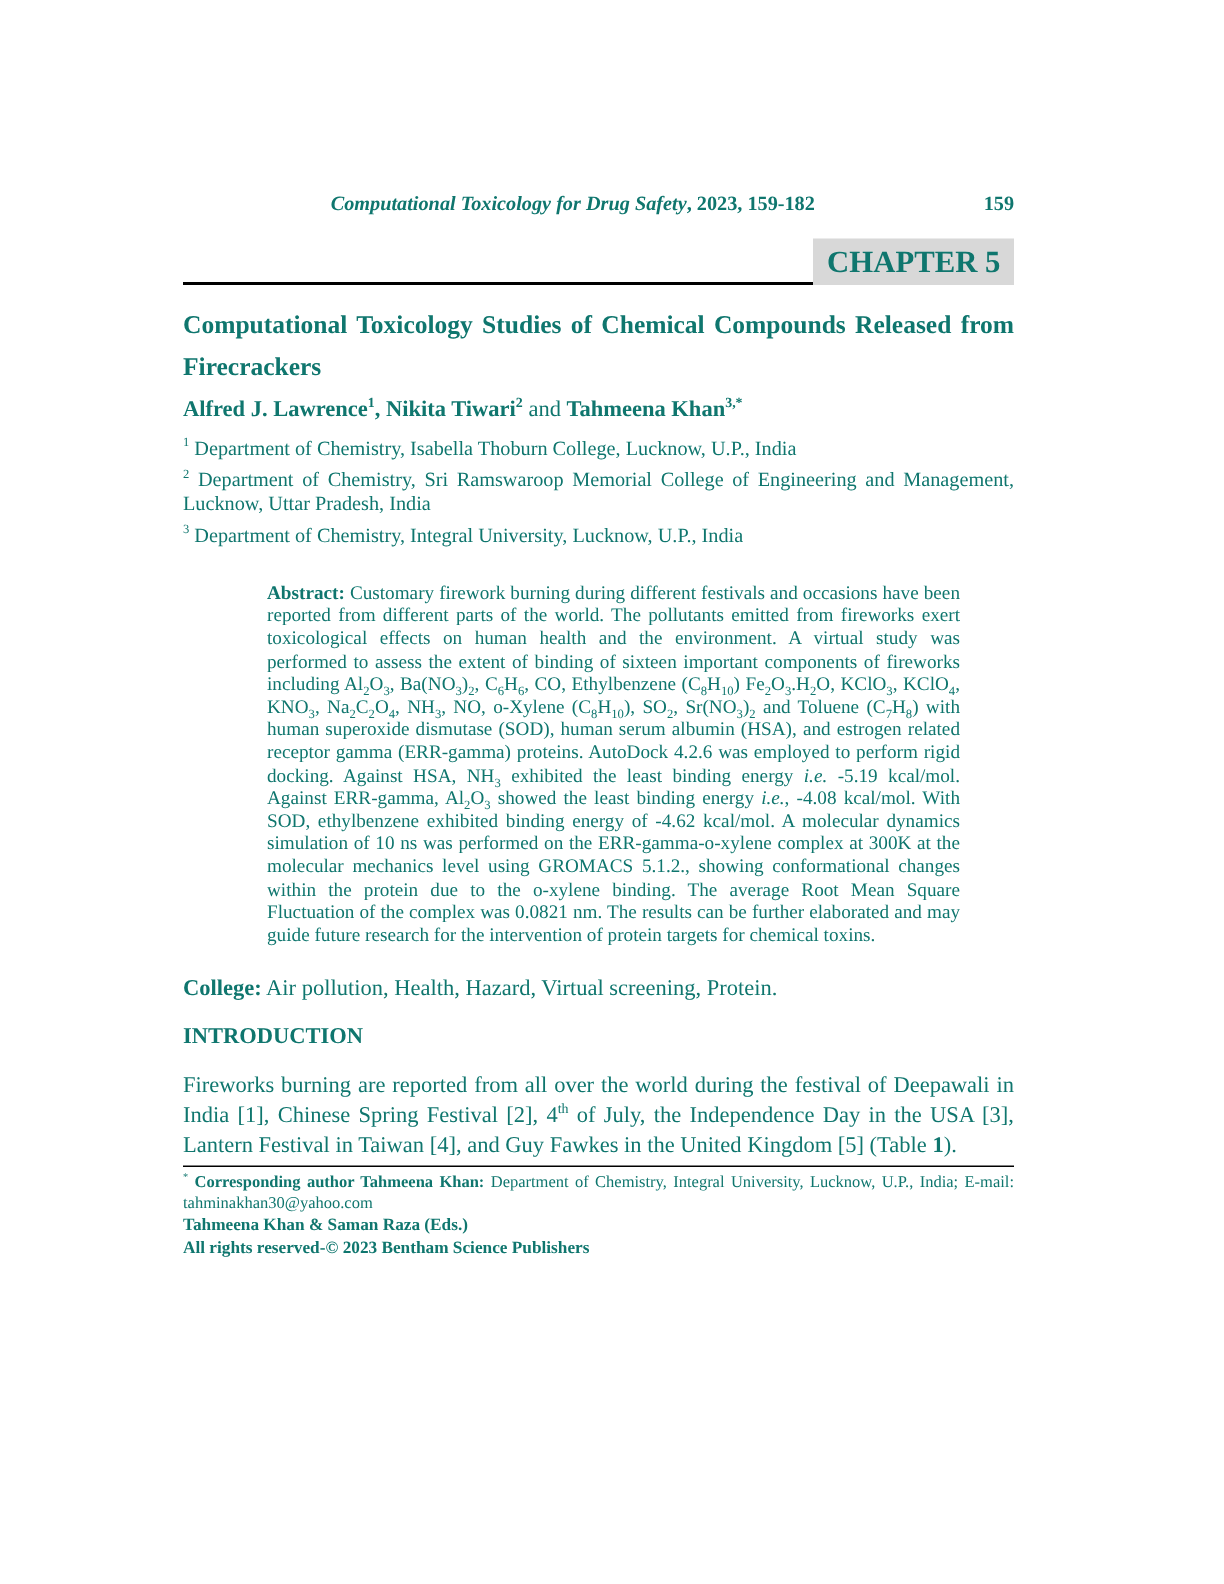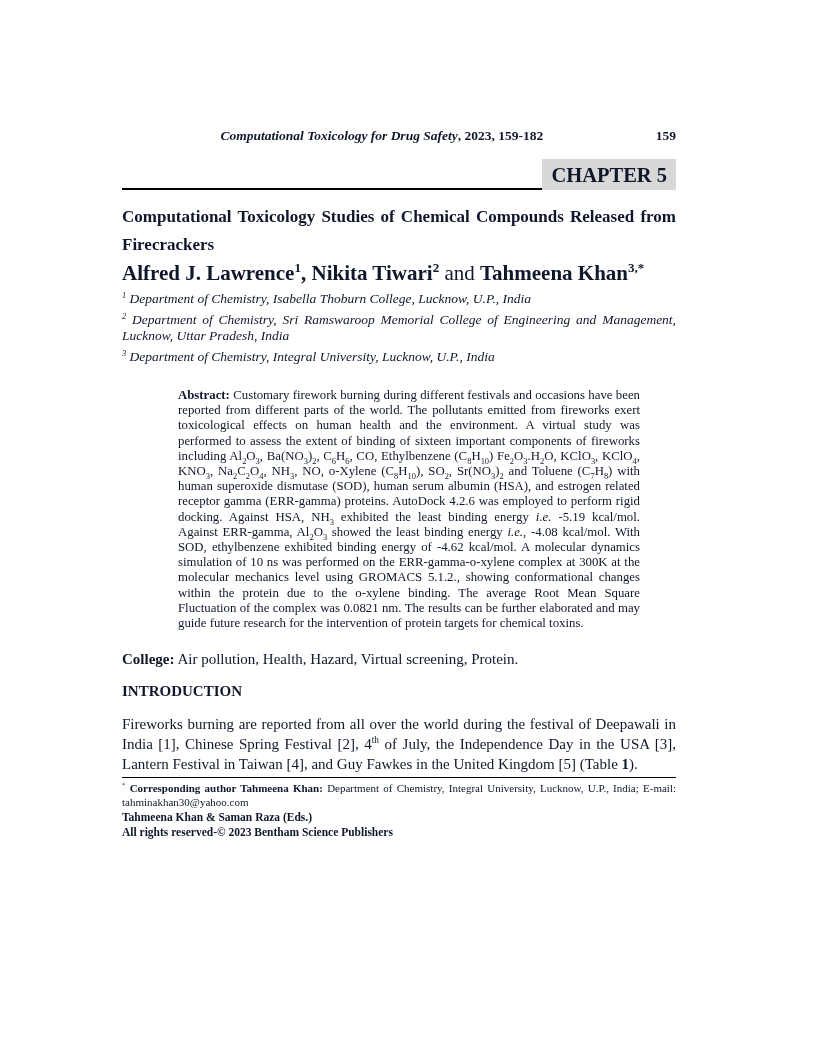--- a/index.html
+++ b/index.html
@@ -1,21 +1,21 @@
 <!DOCTYPE html>
 <html><head>
 <meta charset="utf-8">
 <style>
   html, body { margin: 0; padding: 0; background: #ffffff; }
   .page {
     position: relative;
     width: 816px;
     height: 1056px;
     background: #ffffff;
-    color: #0f172a;
+    color: #0f766e;
     font-family: "Liberation Serif", serif;
     overflow: hidden;
   }
   .content {
     position: absolute;
     left: 122px;
     top: 128px;
     width: 554px;
   }
   
@@ -49,28 +49,27 @@
   
   .title {
     margin: 13px 0 0 0;
     font-size: 17px;
     font-weight: bold;
     line-height: 28px;
     text-align: justify;
   }
   .authors {
     margin: 5px 0 0 0;
-    font-size: 21px;
+    font-size: 15px;
     line-height: 18px;
   }
   .authors b { font-weight: bold; }
   .affiliations { margin-top: 9px; }
   .affiliations p {
     margin: 0 0 5px 0;
-    font-style: italic;
     font-size: 13.5px;
     line-height: 16px;
     text-align: justify;
   }
   sup { font-size: 62%; line-height: 0; }
   sub { font-size: 66%; line-height: 0; }
   
   .abstract {
     margin-top: 23px;
     padding-left: 56px;

